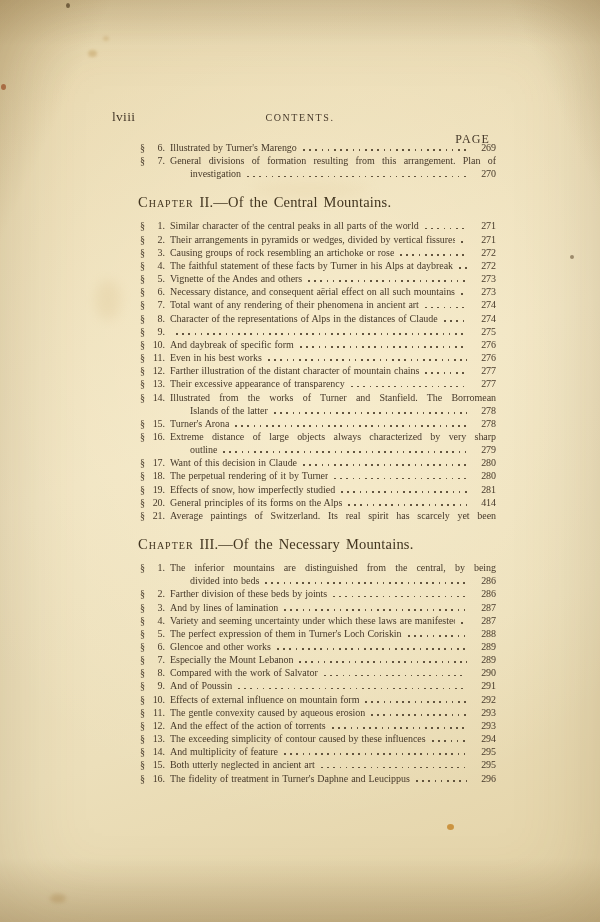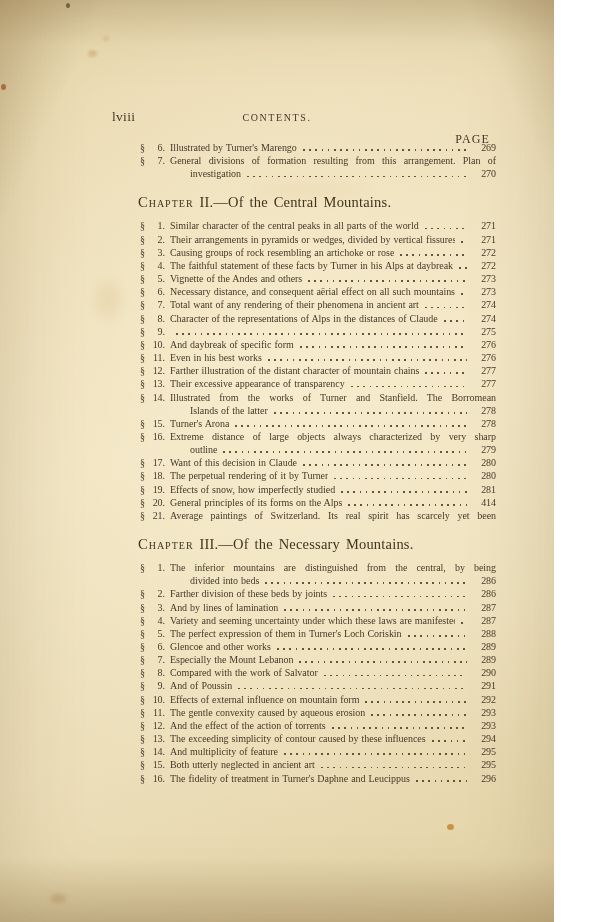--- a/index.html
+++ b/index.html
@@ -1,20 +1,20 @@
 <!DOCTYPE html>
 <html><head>
 <meta charset="utf-8">
 <style>
   html, body { margin: 0; padding: 0; }
   body { width: 600px; height: 922px; overflow: hidden; }
 
   .scan {
     position: relative;
-    width: 554px;
+    width: 600px;
     height: 922px;
     overflow: hidden;
     font-family: "Liberation Serif", "DejaVu Serif", serif;
     color: #46392a;
     background:
       radial-gradient(120% 85% at 52% 40%, rgba(255,247,220,0.50) 0%, rgba(255,247,220,0) 58%),
       linear-gradient(115deg, rgba(125,94,43,0.26) 0%, rgba(125,94,43,0) 11%),
       linear-gradient(245deg, rgba(125,94,43,0.20) 0%, rgba(125,94,43,0) 9%),
       linear-gradient(0deg,   rgba(118,87,40,0.26) 0%, rgba(118,87,40,0) 7%),
       linear-gradient(180deg, rgba(118,87,40,0.16) 0%, rgba(118,87,40,0) 5%),

